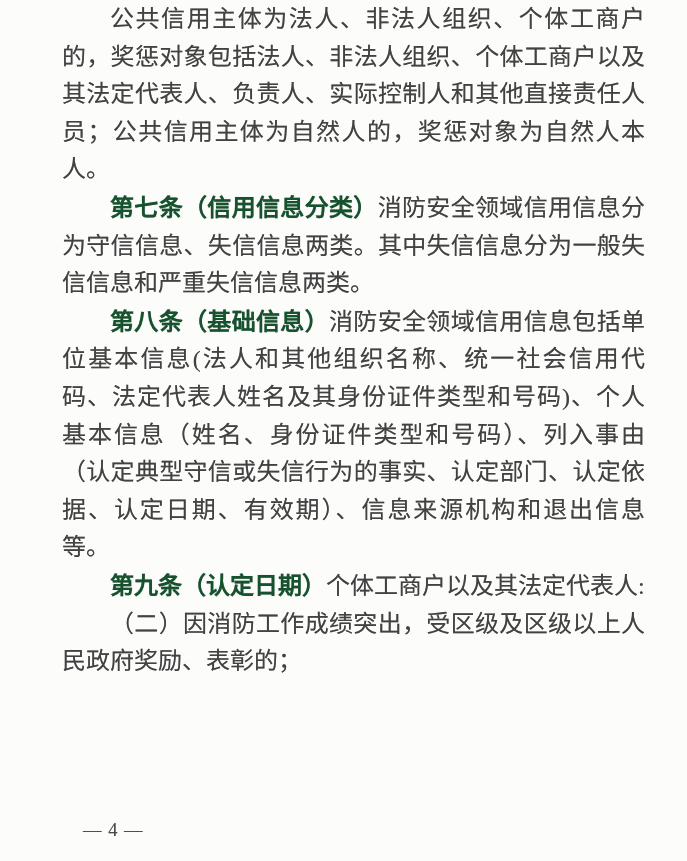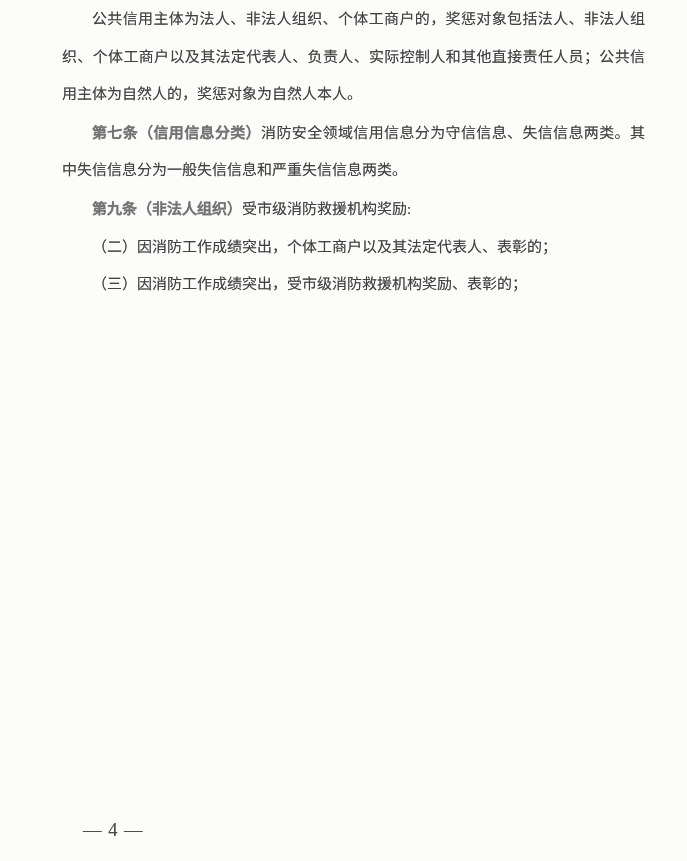--- a/index.html
+++ b/index.html
@@ -18,35 +18,35 @@
     height: 861px;
     background: #fcfcfb;
     overflow: hidden;
   }
   .content {
     position: absolute;
     left: 62px;
     top: 1px;
     width: 583px;
     color: #424242;
-    font-size: 15px;
+    font-size: 24px;
     line-height: 37.6px;
     text-align: justify;
     text-justify: inter-ideograph;
     text-shadow: 0 0 0.6px rgba(80, 80, 80, 0.55);
   }
   .para {
     margin: 0;
     padding: 0;
     text-indent: 2em;
   }
   .lead {
     font-family: "Liberation Sans", "DejaVu Sans", sans-serif;
     font-weight: 700;
-    color: #737373;
+    color: #14532d;
     text-shadow: 0 0 0.7px rgba(20, 20, 20, 0.45);
   }
   .footer {
     position: absolute;
     left: 83px;
     top: 820px;
     font-size: 18.5px;
     color: #4b4b4b;
     letter-spacing: 1px;
     text-shadow: 0 0 0.5px rgba(80, 80, 80, 0.5);
@@ -55,25 +55,25 @@
 </head>
 <body>
 
 <div class="page">
   <div class="content">
 
     <p class="para"><span>公共信用主体为法人、非法人组织、个体工商户的，奖惩对象包括法人、非法人组织、个体工商户以及其法定代表人、负责人、实际控制人和其他直接责任人员；公共信用主体为自然人的，奖惩对象为自然人本人。</span></p>
 
     <p class="para"><b class="lead">第七条（信用信息分类）</b><span>消防安全领域信用信息分为守信信息、失信信息两类。其中失信信息分为一般失信信息和严重失信信息两类。</span></p>
 
+    <p class="para"><b class="lead">第八条（基础信息）</b><span>消防安全领域信用信息包括单位基本信息(法人和其他组织名称、统一社会信用代码、法定代表人姓名及其身份证件类型和号码)、个人基本信息（姓名、身份证件类型和号码）、列入事由（认定典型守信或失信行为的事实、认定部门、认定依据、认定日期、有效期）、信息来源机构和退出信息等。</span></p>
 
-    <p class="para"><b class="lead">第九条（非法人组织）</b><span>受市级消防救援机构奖励:</span></p>
+    <p class="para"><b class="lead">第九条（认定日期）</b><span>个体工商户以及其法定代表人:</span></p>
 
 
-    <p class="para"><span>（二）因消防工作成绩突出，个体工商户以及其法定代表人、表彰的；</span></p>
+    <p class="para"><span>（二）因消防工作成绩突出，受区级及区级以上人民政府奖励、表彰的；</span></p>
 
-    <p class="para"><span>（三）因消防工作成绩突出，受市级消防救援机构奖励、表彰的；</span></p>
 
 
   </div>
 
   <div class="footer">— 4 —</div>
 </div>
 
 </body></html>

